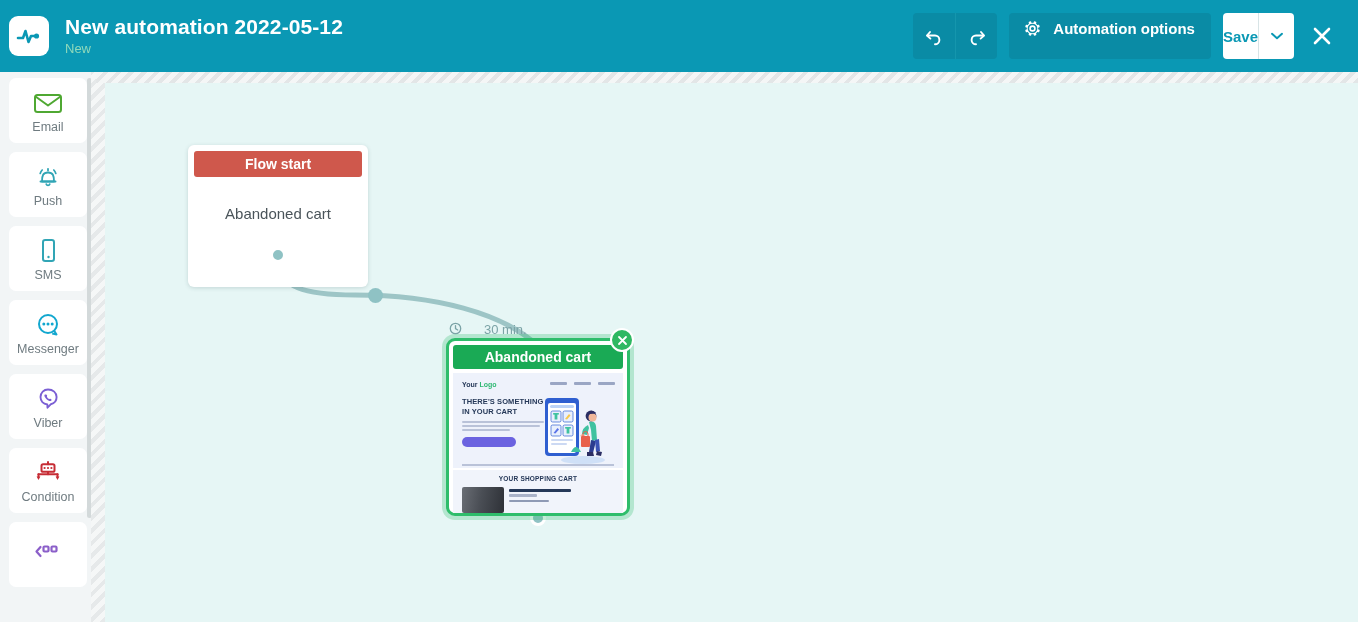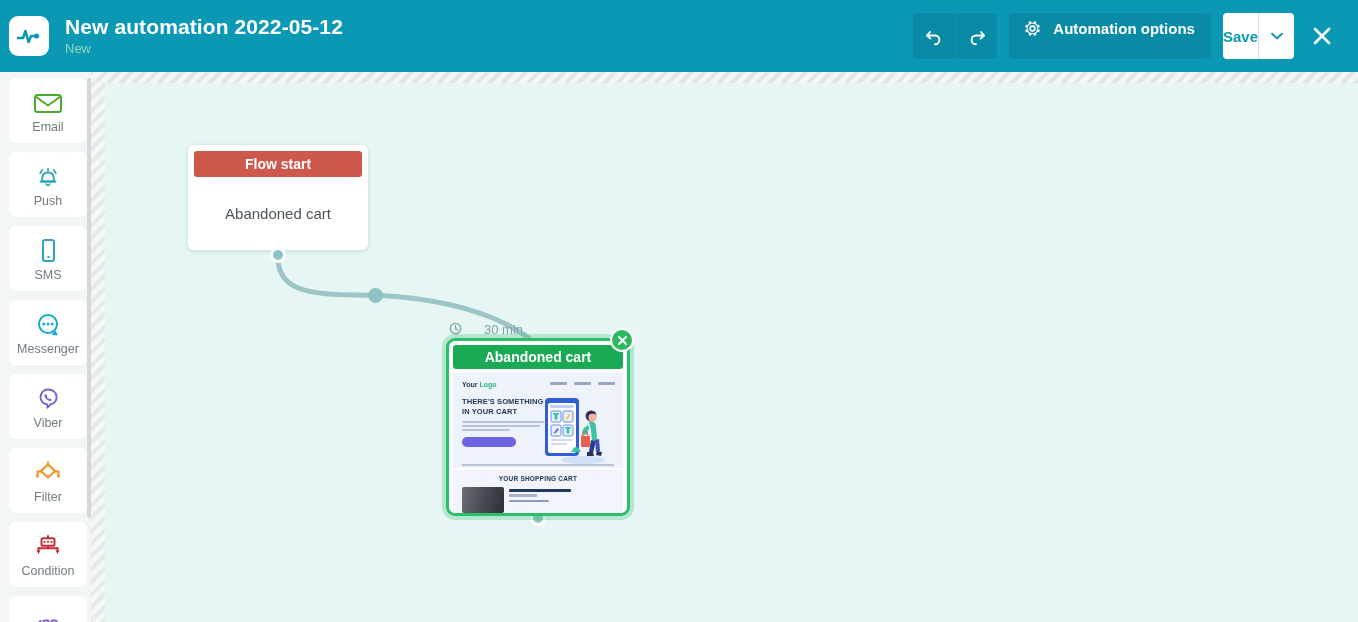--- a/index.html
+++ b/index.html
@@ -115,21 +115,21 @@
     background: #e6f6f5;
     overflow: hidden;
   }
 
   
   .wires { position: absolute; left: 0; top: 0; width: 1253px; height: 539px; pointer-events: none; }
 
   
   .node-start {
     position: absolute; left: 83px; top: 62px;
-    width: 180px; height: 105px;
+    width: 180px; height: 142px;
     background: #ffffff; border-radius: 6px;
     box-shadow: 0 1px 4px rgba(40,70,80,.18);
     overflow: hidden;
   }
   .start-head {
     height: 26px; margin: 6px 6px 0 6px;
     background: #cf584c; border-radius: 3px;
     color: #ffffff; font-size: 14px; font-weight: bold;
     display: flex; align-items: center; justify-content: center;
   }
@@ -318,33 +318,20 @@
     <div class="side-item">
       <span class="side-icon">
         <svg width="26" height="26" viewBox="0 0 26 26">
           <path d="M13 3.5c5 0 8.6 3.1 8.6 7.6 0 3.6-2.3 6.4-5.9 7.2l-3.2 3.4-.2-3.2c-4-.6-6.8-3.5-6.8-7.4C5.5 6.6 8.9 3.5 13 3.5z" fill="none" stroke="#7b5fd4" stroke-width="1.9" stroke-linejoin="round"></path>
           <path d="M10.6 8.6c.6-.4 1 0 1.4.7.4.8-.3.9 0 1.6.4.9 1.2 1.7 2.1 2.1.7.3.8-.4 1.6 0 .7.4 1.1.8.7 1.4-.5.7-1.6.9-2.6.4-1.8-.9-3.4-2.5-4.2-4.3-.4-1-.2-1.4.4-1.9z" fill="#7b5fd4"></path>
         </svg>
       </span>
       <span class="side-label">Viber</span>
     </div>
 
-    <div class="side-item">
-      <span class="side-icon">
-        <svg width="34" height="26" viewBox="0 0 34 26">
-          <path d="M17 4.5 L24 11 L17 17.5 L10 11 Z" fill="none" stroke="#f5911e" stroke-width="2" stroke-linejoin="round"></path>
-          <path d="M17 2.5 V5" stroke="#f5911e" stroke-width="2" stroke-linecap="round"></path>
-          <path d="M10.5 11.5 H6.5 V17" stroke="#f5911e" stroke-width="2" fill="none" stroke-linecap="round" stroke-linejoin="round"></path>
-          <path d="M23.5 11.5 H27.5 V17" stroke="#f5911e" stroke-width="2" fill="none" stroke-linecap="round" stroke-linejoin="round"></path>
-          <path d="M6.5 17.5 L4.6 15 H8.4 Z" fill="#f5911e"></path>
-          <path d="M27.5 17.5 L25.6 15 H29.4 Z" fill="#f5911e"></path>
-        </svg>
-      </span>
-      <span class="side-label">Filter</span>
-    </div>
 
     <div class="side-item">
       <span class="side-icon">
         <svg width="34" height="26" viewBox="0 0 34 26">
           <path d="M17 2 V4.2" stroke="#c62c35" stroke-width="2" stroke-linecap="round"></path>
           <rect x="10.5" y="4.2" width="13" height="7.6" rx="1.6" fill="none" stroke="#c62c35" stroke-width="2"></rect>
           <circle cx="13.6" cy="8" r="1.1" fill="#c62c35"></circle>
           <circle cx="17" cy="8" r="1.1" fill="#c62c35"></circle>
           <circle cx="20.4" cy="8" r="1.1" fill="#c62c35"></circle>
           <path d="M17 11.9 V14.3" stroke="#c62c35" stroke-width="2" stroke-linecap="round"></path>

